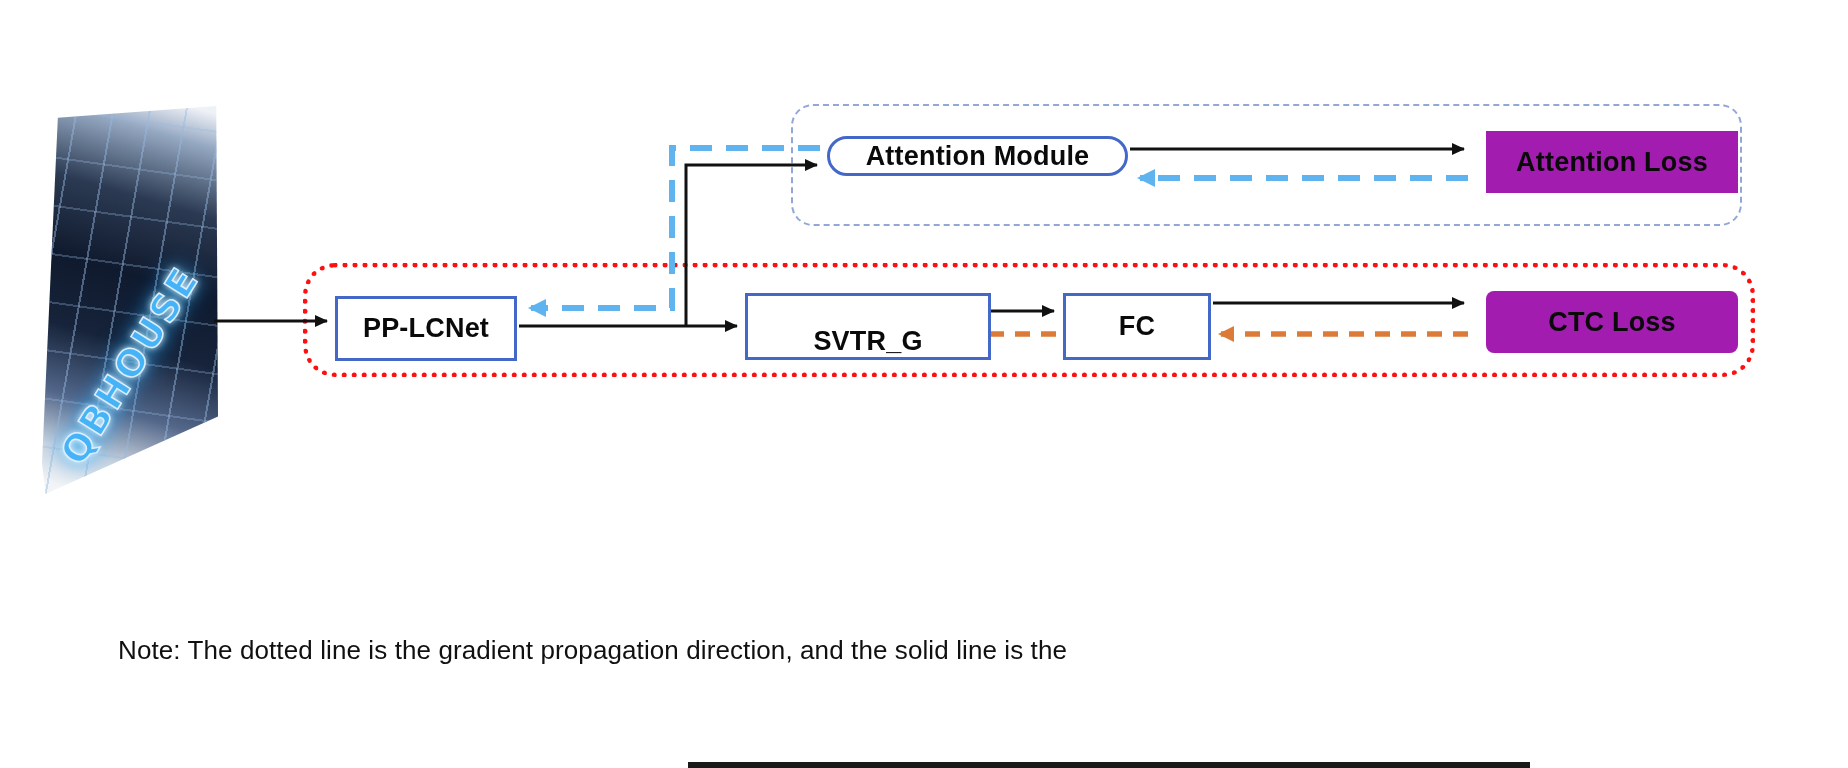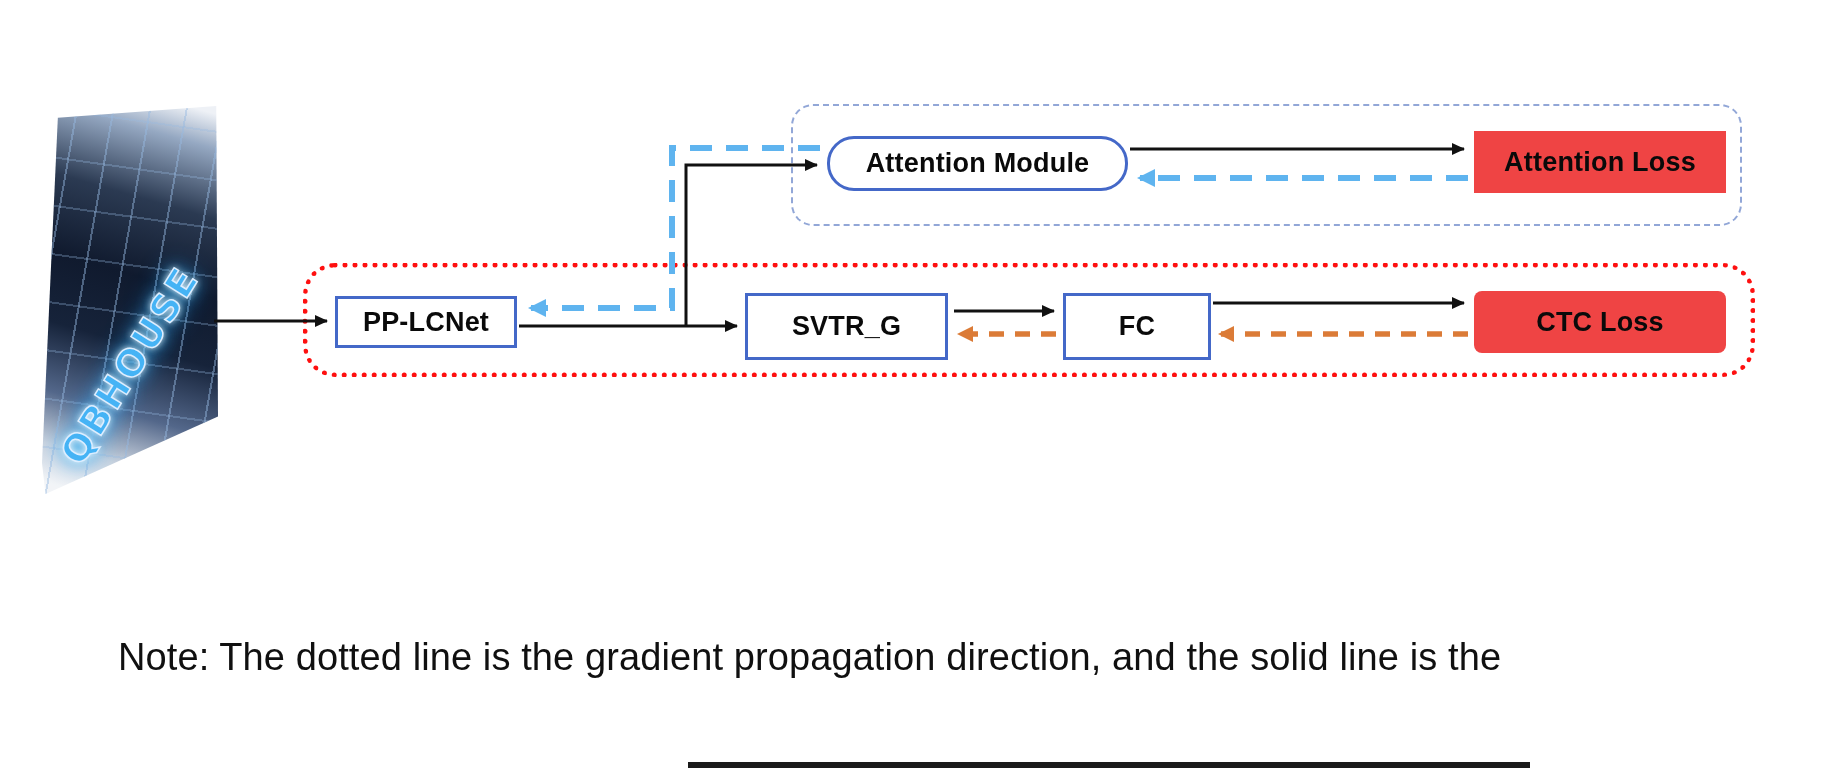--- a/index.html
+++ b/index.html
@@ -56,33 +56,33 @@
   
   .node {
     position: absolute; box-sizing: border-box;
     display: flex; align-items: center; justify-content: center;
     background: #ffffff;
     border: 3.5px solid #4468c8;
     font-weight: bold; font-size: 27px; color: #0a0a0a;
     letter-spacing: 0.2px;
   }
   .node.loss {
-    background: #ef4444; border: none;
+    background: #a21caf; border: none; margin-left: 12px;
   }
-  .node.pp-lcnet        { left: 335px;  top: 296px; width: 182px; height: 52px; }
-  .node.svtr-g          { left: 745px;  top: 293px; width: 203px; height: 67px; }
+  .node.pp-lcnet        { left: 335px;  top: 296px; width: 182px; height: 65px; }
+  .node.svtr-g          { left: 745px;  top: 293px; width: 246px; height: 67px; align-items: flex-end; }
   .node.fc              { left: 1063px; top: 293px; width: 148px; height: 67px; text-align: center; }
   .node.ctc-loss        { left: 1474px; top: 291px; width: 252px; height: 62px; border-radius: 8px; }
-  .node.attention-module{ left: 827px;  top: 136px; width: 301px; height: 55px; border-radius: 27px; }
+  .node.attention-module{ left: 827px;  top: 136px; width: 301px; height: 40px; border-radius: 27px; }
   .node.attention-loss  { left: 1474px; top: 131px; width: 252px; height: 62px; }
 
   
   .note {
     position: absolute; left: 118px; top: 634px; width: 1714px;
-    font-size: 38px; line-height: 1.26; color: #101010;
+    font-size: 26px; line-height: 1.26; color: #101010;
     letter-spacing: 0.1px;
   }
   .squiggle {
     text-decoration: underline;
     text-decoration-style: wavy;
     text-decoration-color: #e03a2f;
     text-decoration-thickness: 2px;
     text-underline-offset: 7px;
   }
 

